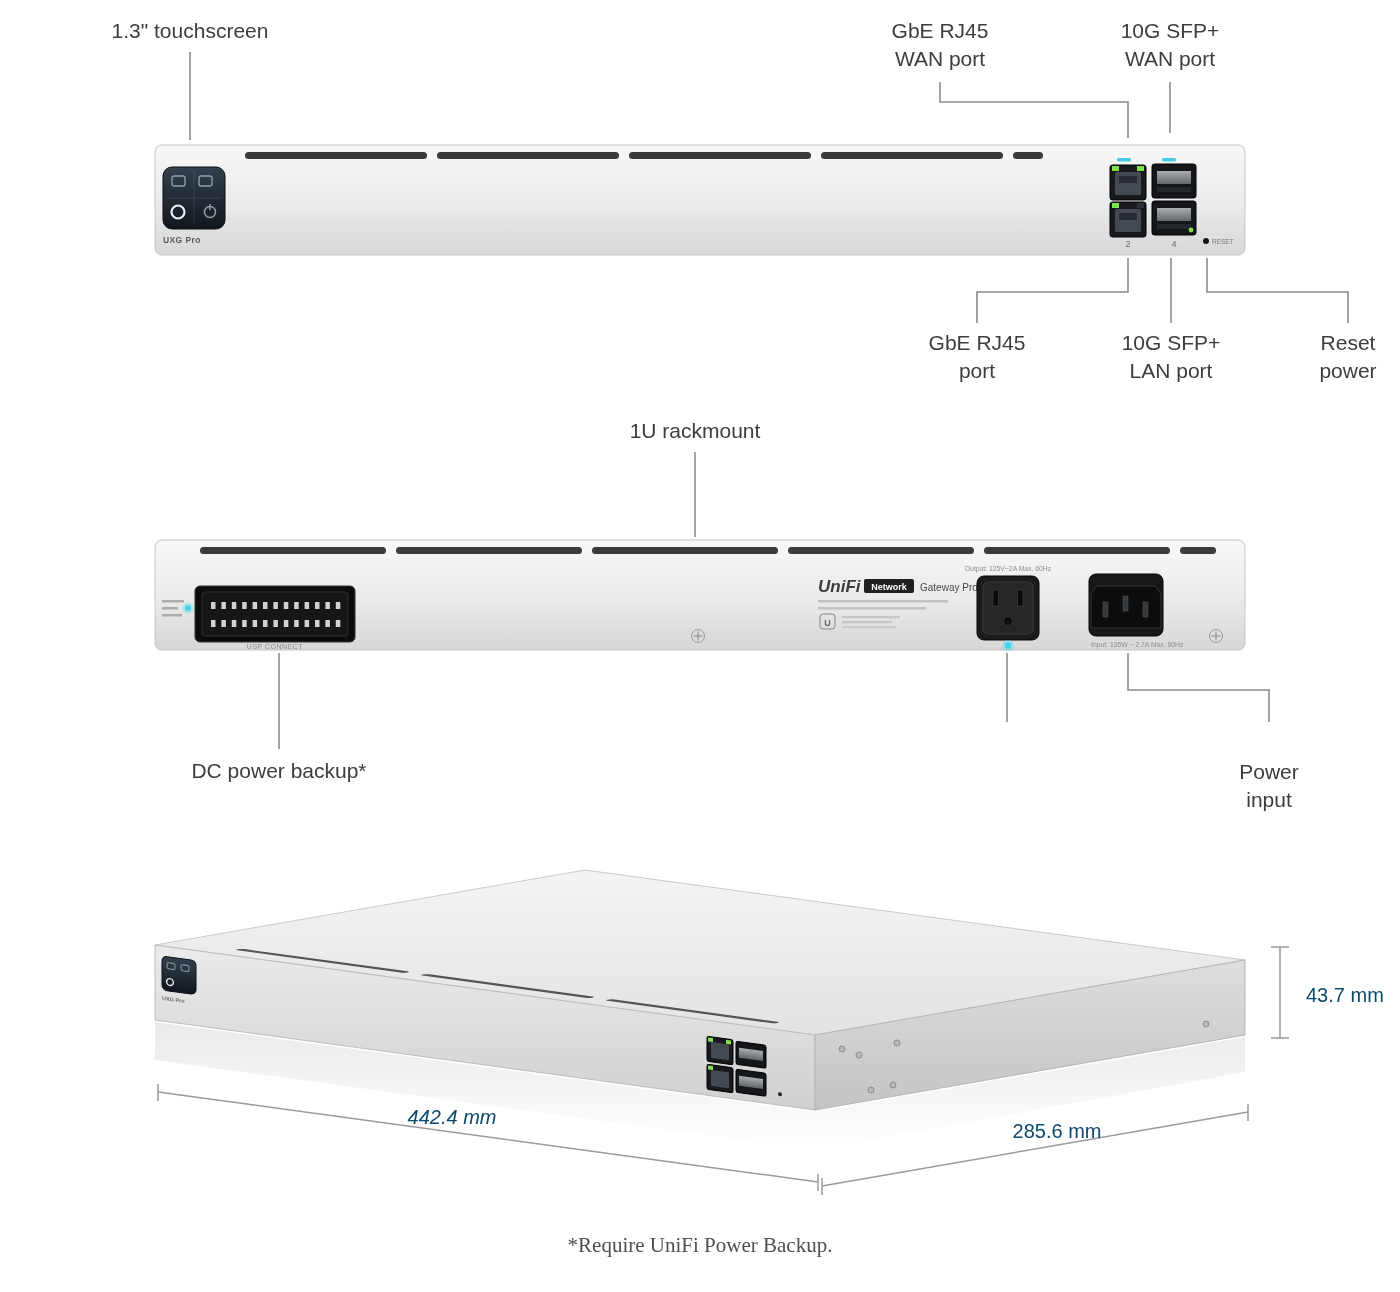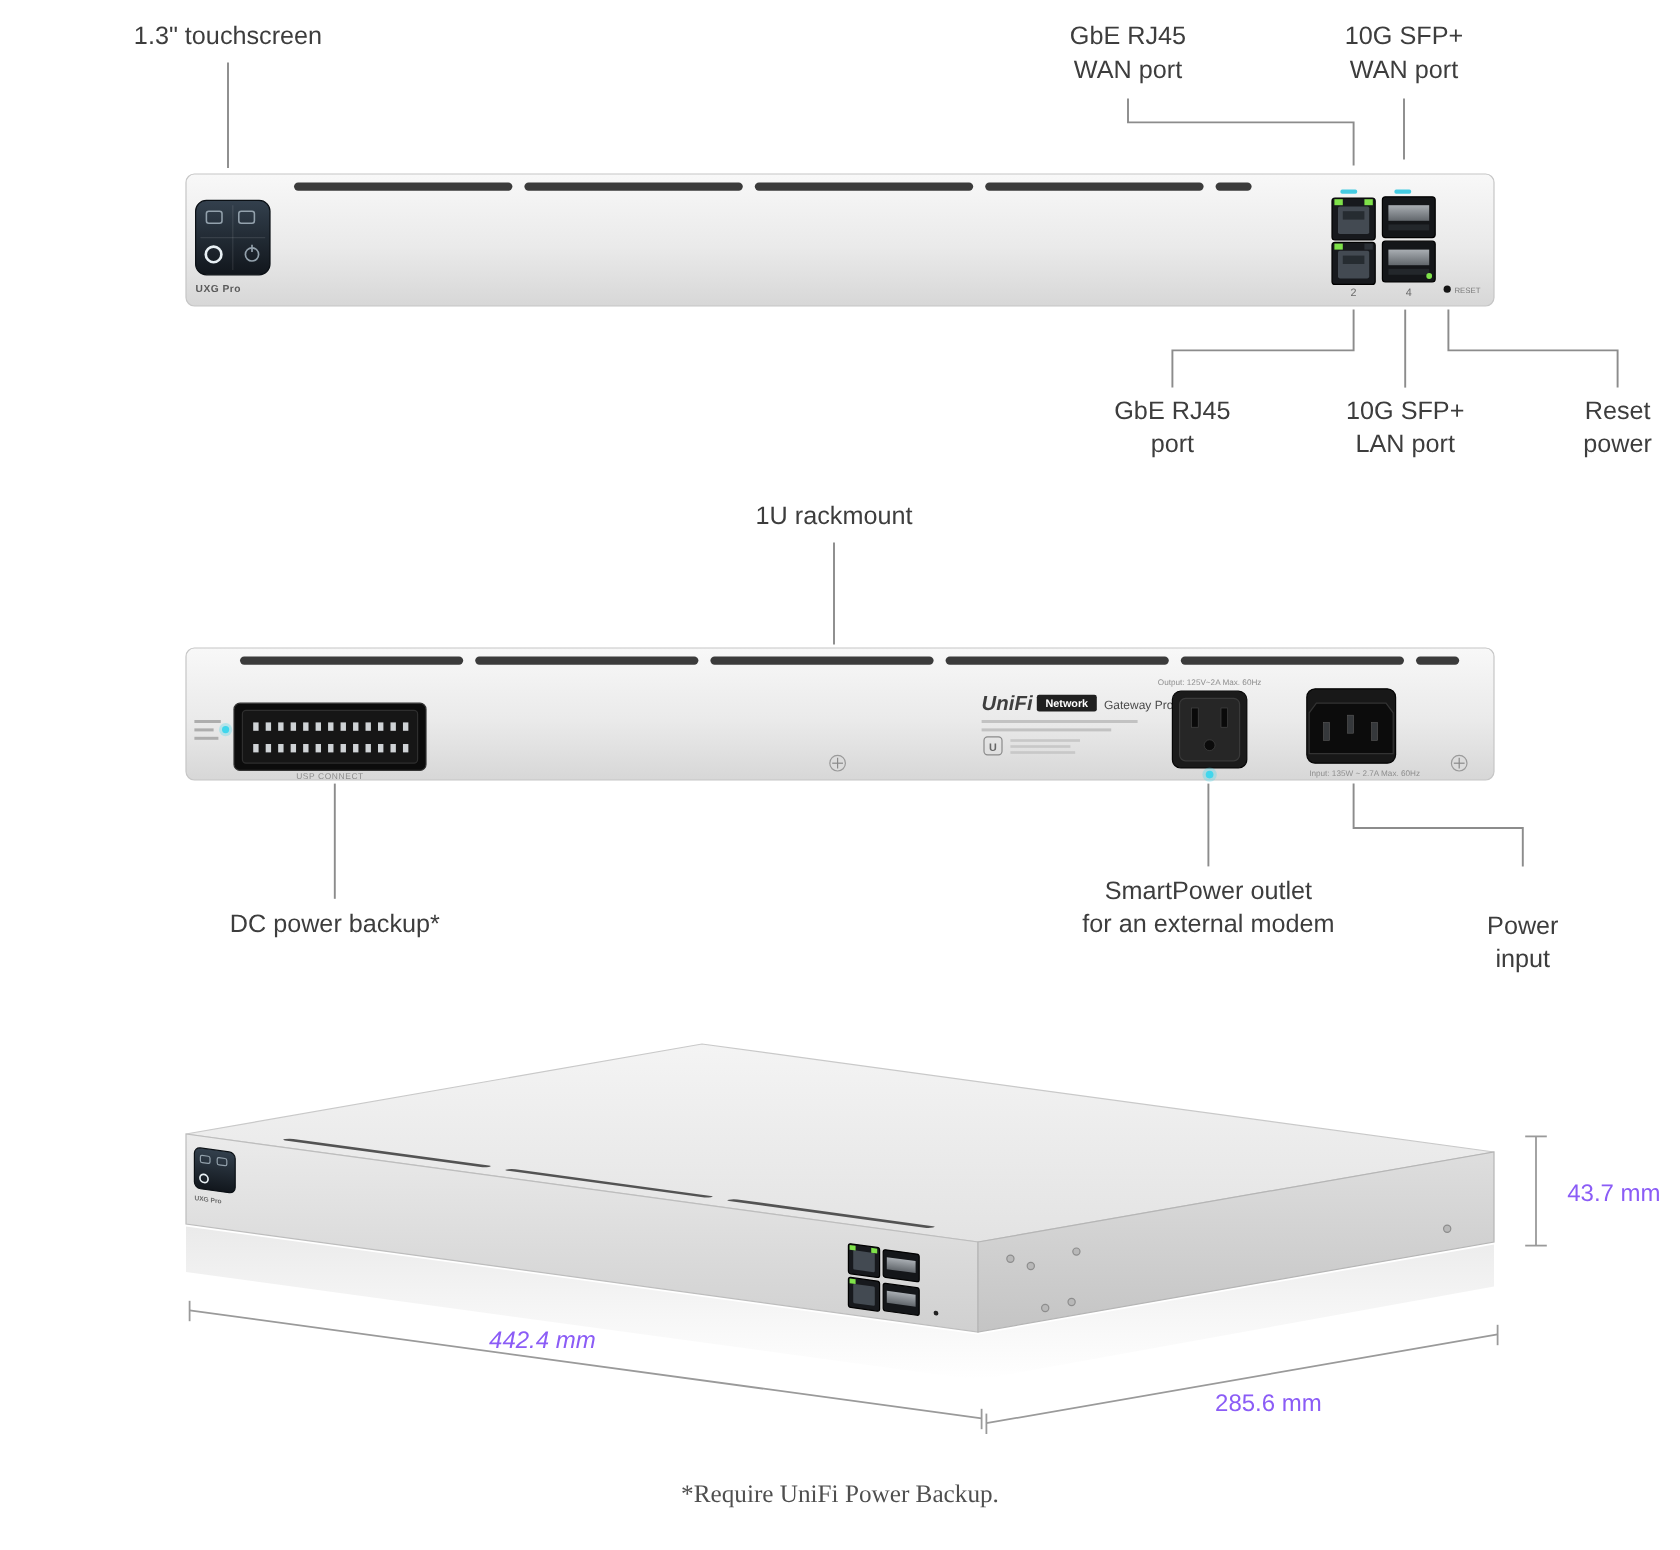--- a/index.html
+++ b/index.html
@@ -2,21 +2,21 @@
 <html><head>
 <meta charset="utf-8">
 <style>
   html,body{margin:0;padding:0;background:#ffffff;}
   .canvas{position:relative;width:1400px;height:1292px;background:#ffffff;
           font-family:"Liberation Sans",sans-serif;overflow:hidden;}
   .scene{position:absolute;left:0;top:0;}
   .lbl{position:absolute;transform:translateX(-50%);text-align:center;
        font-size:21px;color:#3d3d3d;line-height:1.33;white-space:nowrap;}
   .lbl.leftalign{transform:none;text-align:left;}
-  .lbl.dim{font-size:20px;color:#8b5cf6;}
+  .lbl.dim{font-size:20px;color:#0c4a6e;}
   .footnote{position:absolute;transform:translateX(-50%);font-size:21px;color:#4f4f4f;white-space:nowrap;font-family:Liberation Serif, serif;}
   svg text{font-family:"Liberation Sans",sans-serif;}
 </style>
 </head>
 <body>
 
 <div class="canvas">
 
 <svg class="scene" width="1400" height="1292" viewBox="0 0 1400 1292">
   <defs>
@@ -303,29 +303,25 @@
 
 <div class="lbl" style="left:1348px;top:329px;">
   <div>Reset</div>
   <div>power</div>
 </div>
 
 <div class="lbl" style="left:695px;top:417px;">1U rackmount</div>
 
 <div class="lbl" style="left:279px;top:757px;">DC power backup*</div>
 
-<div class="lbl" style="left:1007px;top:729px;">
-  <div>SmartPower outlet</div>
-  <div>for an external modem</div>
-</div>
 
 <div class="lbl" style="left:1269px;top:729px;margin-top:29px;">
   <div>Power</div>
   <div>input</div>
 </div>
 
 <div class="lbl dim leftalign" style="left:1306px;top:982px;">43.7 mm</div>
 <div class="lbl dim" style="left:452px;top:1104px;font-style:italic;">442.4 mm</div>
-<div class="lbl dim" style="left:1057px;top:1157px;">285.6 mm</div>
+<div class="lbl dim" style="left:1057px;top:1118px;">285.6 mm</div>
 
 <div class="footnote" style="left:700px;top:1233px;">*Require UniFi Power Backup.</div>
 
 </div>
 
 </body></html>

